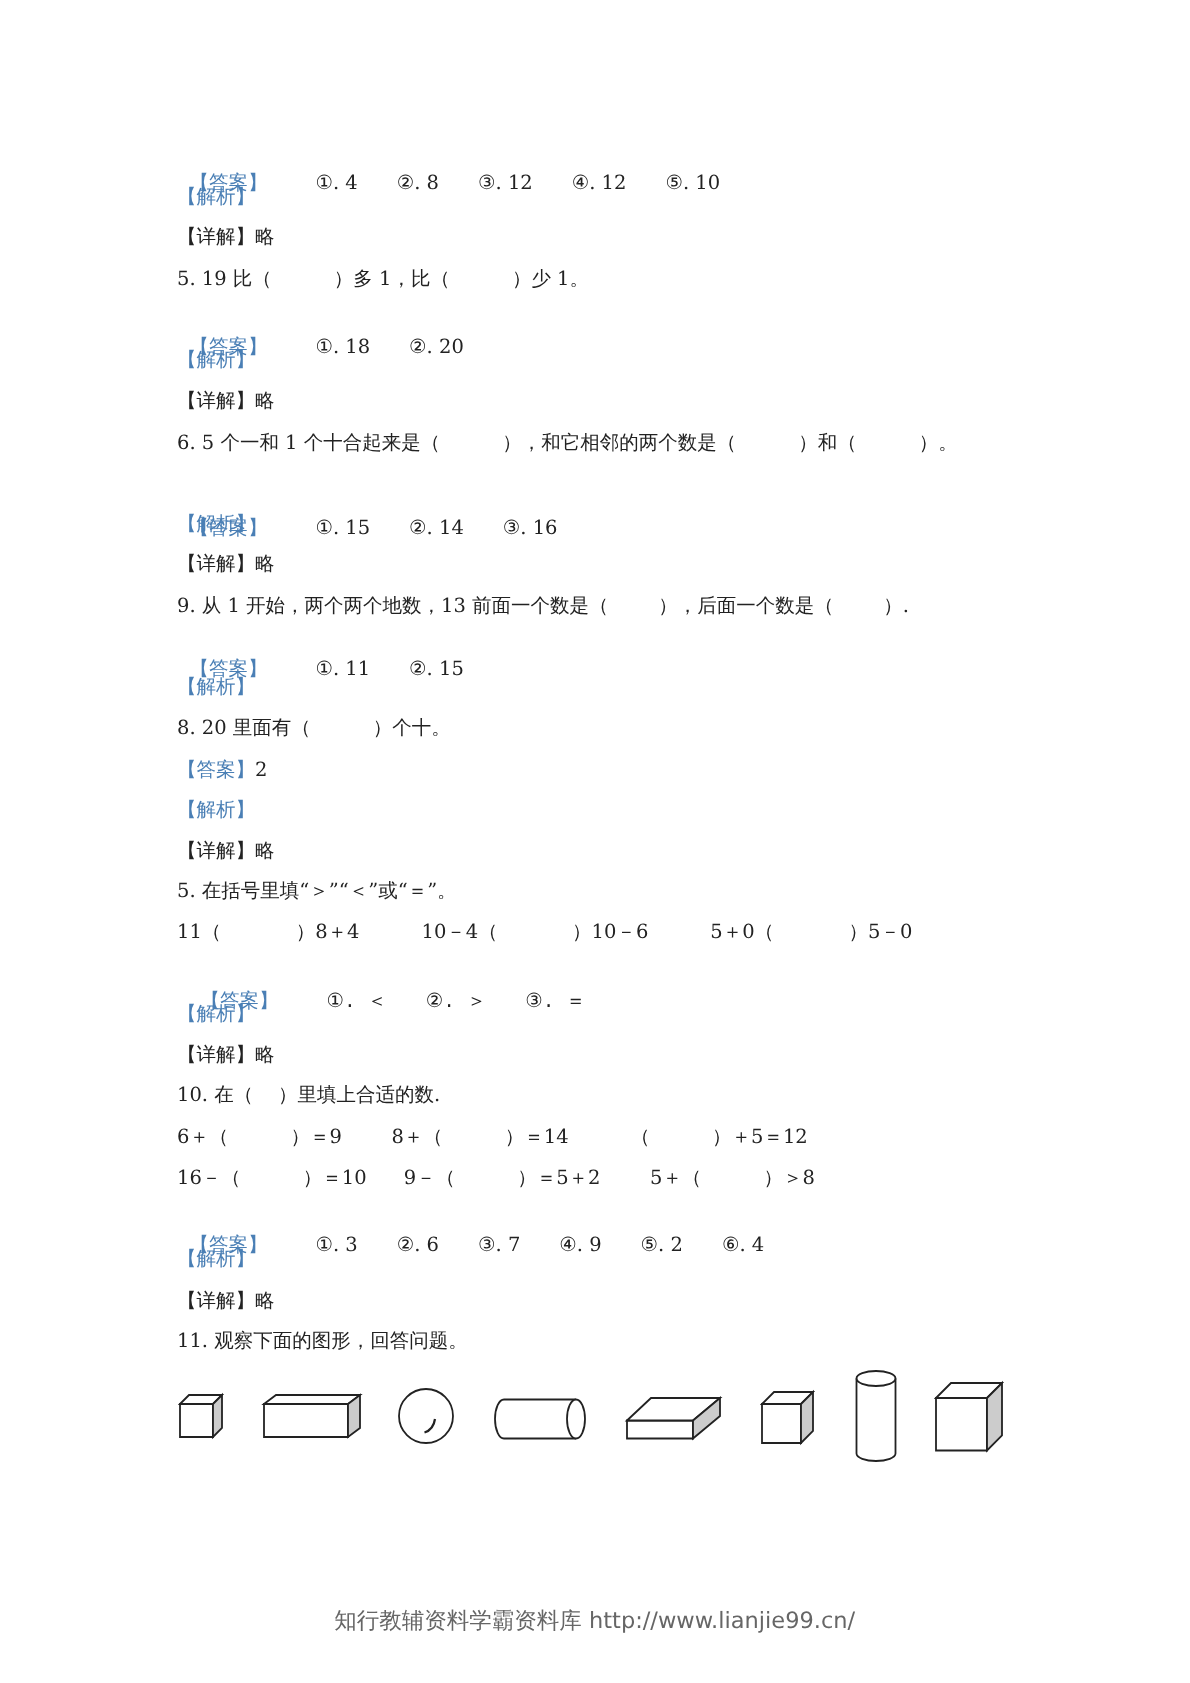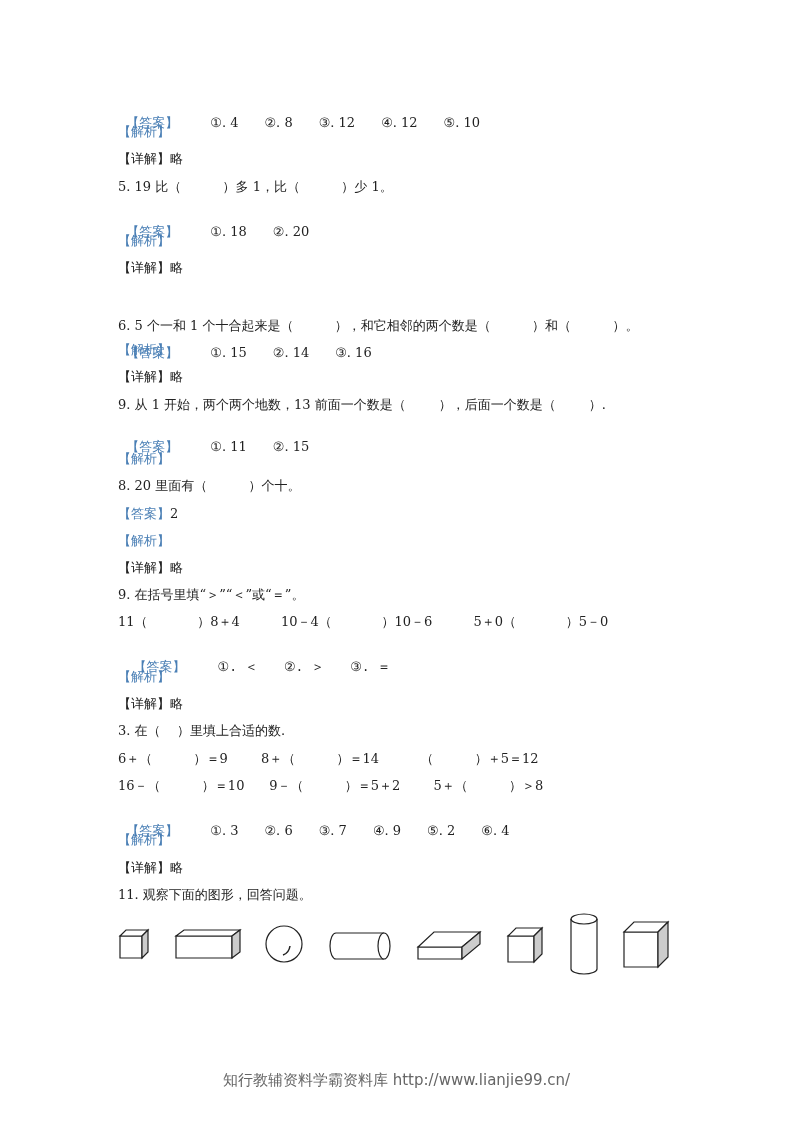--- a/index.html
+++ b/index.html
@@ -23,47 +23,47 @@
 <div class="line lbl" style="top:123px;">【解析】</div>
 <div class="line" style="top:150px;"><span>【详解】</span><span>略</span></div>
 
 <div class="line" style="top:178px;">5. 19 比（          ）多 1，比（          ）少 1。</div>
 <div class="line" style="top:205px;">
   <span class="lbl">【答案】</span><span style="display:inline-block;width:32px"></span><span class="ans"><span>①. 18</span><span>②. 20</span></span>
 </div>
 <div class="line lbl" style="top:232px;">【解析】</div>
 <div class="line" style="top:259px;"><span>【详解】</span><span>略</span></div>
 
-<div class="line" style="top:287px;margin-top:30px;">6. 5 个一和 1 个十合起来是（          ），和它相邻的两个数是（          ）和（          ）。</div>
+<div class="line" style="top:287px;">6. 5 个一和 1 个十合起来是（          ），和它相邻的两个数是（          ）和（          ）。</div>
 <div class="line" style="top:326px;">
   <span class="lbl">【答案】</span><span style="display:inline-block;width:32px"></span><span class="ans"><span>①. 15</span><span>②. 14</span><span>③. 16</span></span>
 </div>
 <div class="line lbl" style="top:341px;">【解析】</div>
 <div class="line" style="top:368px;"><span>【详解】</span><span>略</span></div>
 
 <div class="line" style="top:396px;">9. 从 1 开始，两个两个地数，13 前面一个数是（        ），后面一个数是（        ）.</div>
 <div class="line" style="top:420px;">
   <span class="lbl">【答案】</span><span style="display:inline-block;width:32px"></span><span class="ans"><span>①. 11</span><span>②. 15</span></span>
 </div>
 <div class="line lbl" style="top:450px;">【解析】</div>
 
 <div class="line" style="top:477px;">8. 20 里面有（          ）个十。</div>
 <div class="line" style="top:505px;"><span class="lbl">【答案】</span><span>2</span></div>
 <div class="line lbl" style="top:532px;">【解析】</div>
 <div class="line" style="top:559px;"><span>【详解】</span><span>略</span></div>
 
-<div class="line" style="top:586px;">9. 在括号里填“＞”“＜”或“＝”。</div>
+<div class="line" style="top:586px;">5. 在括号里填“＞”“＜”或“＝”。</div>
 <div class="line" style="top:613px;">11（            ）8＋4          10－4（            ）10－6          5＋0（            ）5－0</div>
 <div class="line" style="top:641px;font-family:Liberation Mono, monospace;">
   <span class="lbl">【答案】</span><span style="display:inline-block;width:32px"></span><span class="ans"><span>①. ＜</span><span>②. ＞</span><span>③. ＝</span></span>
 </div>
 <div class="line lbl" style="top:668px;">【解析】</div>
 <div class="line" style="top:695px;"><span>【详解】</span><span>略</span></div>
 
-<div class="line" style="top:722px;">3. 在（    ）里填上合适的数.</div>
+<div class="line" style="top:722px;">10. 在（    ）里填上合适的数.</div>
 <div class="line" style="top:750px;">6＋（          ）＝9        8＋（          ）＝14          （          ）＋5＝12</div>
 <div class="line" style="top:777px;">16－（          ）＝10      9－（          ）＝5＋2        5＋（          ）＞8</div>
 <div class="line" style="top:804px;">
   <span class="lbl">【答案】</span><span style="display:inline-block;width:32px"></span><span class="ans"><span>①. 3</span><span>②. 6</span><span>③. 7</span><span>④. 9</span><span>⑤. 2</span><span>⑥. 4</span></span>
 </div>
 <div class="line lbl" style="top:831px;">【解析】</div>
 <div class="line" style="top:859px;"><span>【详解】</span><span>略</span></div>
 
 <div class="line" style="top:886px;">11. 观察下面的图形，回答问题。</div>
 

